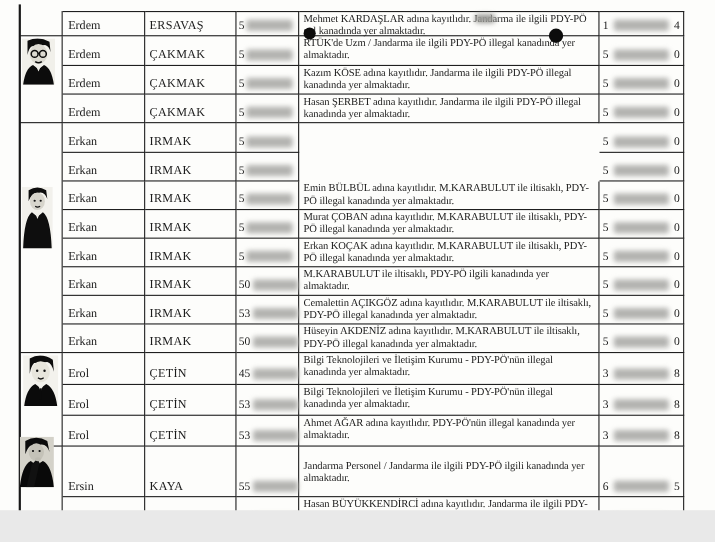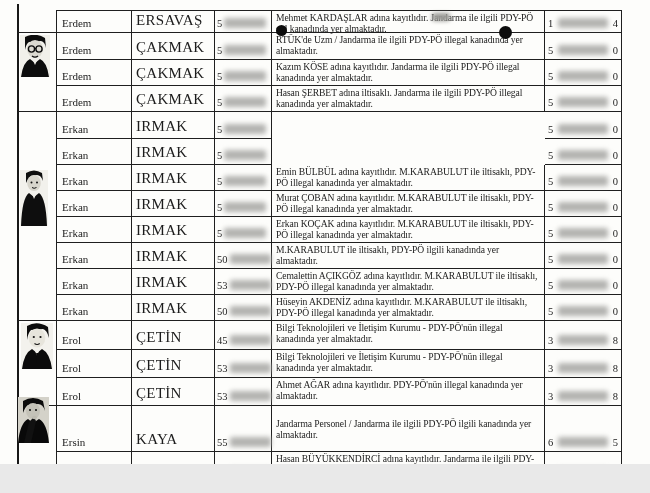--- a/index.html
+++ b/index.html
@@ -12,21 +12,21 @@
   .tbl{
     position:absolute;left:18px;top:10px;
     display:grid;
     grid-template-columns:39px 75px 83px 57px 273px 77px;
     grid-template-rows:23px 27px 26px 26px 27px 26px 26px 26px 26px 26px 26px 26px 29px 28px 28px 46px 31px;
   }
   .c{border-right:1.3px solid #1f1f1f;border-bottom:1.3px solid #1f1f1f;box-sizing:border-box;min-width:0;}
   .t{border-top:1.3px solid #1f1f1f;}
   .pc{grid-column:1;}
   .nm{grid-column:2;display:flex;align-items:flex-end;padding:0 0 3px 5px;font-size:11px;}
-  .sn{grid-column:3;display:flex;align-items:flex-end;padding:0 0 3px 4px;font-size:15px;letter-spacing:.3px;}
+  .sn{grid-column:3;display:flex;align-items:flex-end;padding:0 0 3px 4px;font-size:11px;letter-spacing:.3px;}
   .ph{grid-column:4;display:flex;align-items:flex-end;padding:0 0 3px 2px;font-size:10.5px;}
   .ds{grid-column:5;padding:1px 3px 0 4px;font-size:9.6px;line-height:11px;letter-spacing:-.1px;}
   .ds.mid{display:flex;align-items:center;}
   .nu{grid-column:6;display:flex;align-items:flex-end;justify-content:space-between;padding:0 3px 3px 3px;font-size:10.5px;}
   .blob{display:inline-block;background:#b3b3b0;border-radius:2px;filter:blur(2.4px);}
   .pb{width:42px;height:10px;margin:0 0 1px 2px;}
   .nb{width:50px;height:10px;margin:0 2px 1px 2px;}
   .dot{position:absolute;background:#0c0c0c;border-radius:50%;}
   .smudge{position:absolute;background:#9a9a96;filter:blur(2.2px);border-radius:3px;}
   .photo{position:absolute;}
@@ -84,21 +84,21 @@
         <span class="blob nb"></span>
         <span class="dg">0</span>
       </div>
 
     <div class="c nm">Erdem</div>
     <div class="c sn">ÇAKMAK</div>
     <div class="c ph">
         <span class="dg">5</span>
         <span class="blob pb"></span>
       </div>
-    <div class="c ds">Hasan ŞERBET adına iltisaklı. Jandarma ile ilgili PDY-PÖ illegal kanadında yer almaktadır.</div>
+    <div class="c ds">Hasan ŞERBET adına kayıtlıdır. Jandarma ile ilgili PDY-PÖ illegal kanadında yer almaktadır.</div>
     <div class="c nu">
         <span class="dg">5</span>
         <span class="blob nb"></span>
         <span class="dg">0</span>
       </div>
 
     <div class="c nm">Erkan</div>
     <div class="c sn">IRMAK</div>
     <div class="c ph">
         <span class="dg">5</span>

